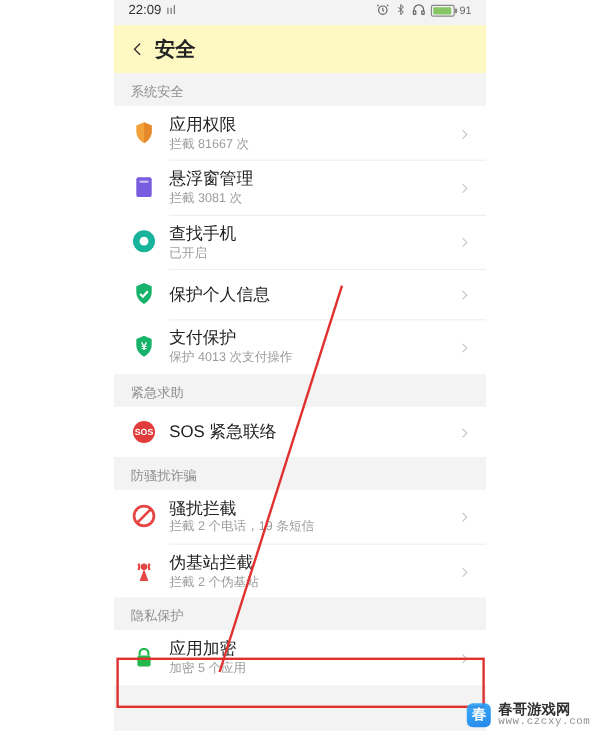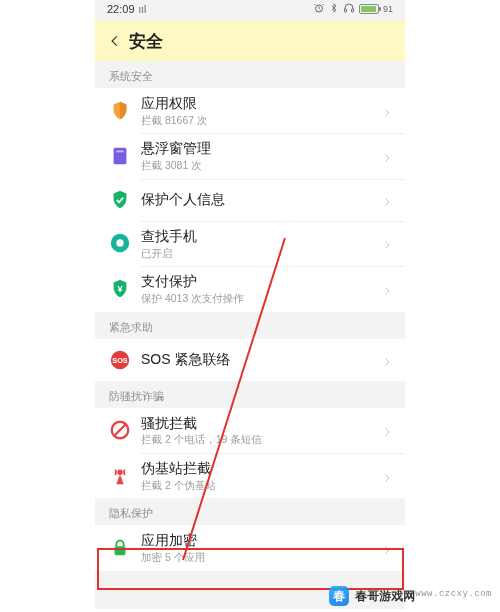--- a/index.html
+++ b/index.html
@@ -26,21 +26,21 @@
   .iconbox svg { width: 22px; height: 22px; }
   .textcol { flex: 1; min-width: 0; }
   .rowtitle { font-size: 14px; color: #222; line-height: 1.2; }
   .rowsub { font-size: 10.5px; color: #9c9c9c; line-height: 1.2; margin-top: 2px; }
   .chev { width: 12px; height: 12px; flex-shrink: 0; }
   .chev svg { width: 12px; height: 12px; stroke: #c6c6c6; stroke-width: 2; fill: none; }
   .highlight-box { position: absolute; border: 2px solid #e13030; pointer-events: none; }
   .anno-line { position: absolute; pointer-events: none; }
   .watermark { position: absolute; right: 8px; bottom: 6px; display: flex; align-items: center; gap: 6px; opacity: .9; }
   .watermark .logo { width: 20px; height: 20px; border-radius: 5px; background: linear-gradient(160deg,#2aa8ff,#0d7ae6); display:flex;align-items:center;justify-content:center;color:#fff;font-size:12px;font-weight:700; }
-  .watermark .txt { display:flex; flex-direction:row; line-height:1; }
+  .watermark .txt { display:flex; flex-direction:column; line-height:1; }
   .watermark .txt .a { font-size:12px; font-weight:700; color:#1a1a1a; }
   .watermark .txt .b { font-size:9px; color:#888; letter-spacing:.5px;font-family:Liberation Mono, monospace; }
 </style>
 </head>
 <body>
 <div class="canvas">
 
 <div class="phone">
 
   <div class="statusbar">
@@ -115,42 +115,42 @@
         <div class="rowsub">拦截 3081 次</div>
       </div>
       <div class="chev"><svg viewBox="0 0 24 24">
               <polyline points="9 5 16 12 9 19"></polyline>
             </svg></div>
     </div>
 
     <div class="row">
       <div class="iconbox">
         <svg viewBox="0 0 24 24">
+              <circle cx="12" cy="12" r="10" fill="#17b39a"></circle>
+              <circle cx="12" cy="12" r="4" fill="#fff"></circle>
+            </svg>
+      </div>
+      <div class="textcol">
+        <div class="rowtitle">查找手机</div>
+        <div class="rowsub">已开启</div>
+      </div>
+      <div class="chev"><svg viewBox="0 0 24 24">
+              <polyline points="9 5 16 12 9 19"></polyline>
+            </svg></div>
+    </div>
+
+    <div class="row">
+      <div class="iconbox">
+        <svg viewBox="0 0 24 24">
               <path d="M12 2l7 3v5c0 5-3 9-7 11-4-2-7-6-7-11V5l7-3z" fill="#18b36b"></path>
               <polyline points="8.5 12 11 14.5 15.5 9.5" fill="none" stroke="#fff" stroke-width="2"></polyline>
             </svg>
       </div>
       <div class="textcol">
         <div class="rowtitle">保护个人信息</div>
-      </div>
-      <div class="chev"><svg viewBox="0 0 24 24">
-              <polyline points="9 5 16 12 9 19"></polyline>
-            </svg></div>
-    </div>
-
-    <div class="row">
-      <div class="iconbox">
-        <svg viewBox="0 0 24 24">
-              <circle cx="12" cy="12" r="10" fill="#17b39a"></circle>
-              <circle cx="12" cy="12" r="4" fill="#fff"></circle>
-            </svg>
-      </div>
-      <div class="textcol">
-        <div class="rowtitle">查找手机</div>
-        <div class="rowsub">已开启</div>
       </div>
       <div class="chev"><svg viewBox="0 0 24 24">
               <polyline points="9 5 16 12 9 19"></polyline>
             </svg></div>
     </div>
 
     <div class="row">
       <div class="iconbox">
         <svg viewBox="0 0 24 24">
               <path d="M12 2l7 3v5c0 5-3 9-7 11-4-2-7-6-7-11V5l7-3z" fill="#18b36b"></path>

